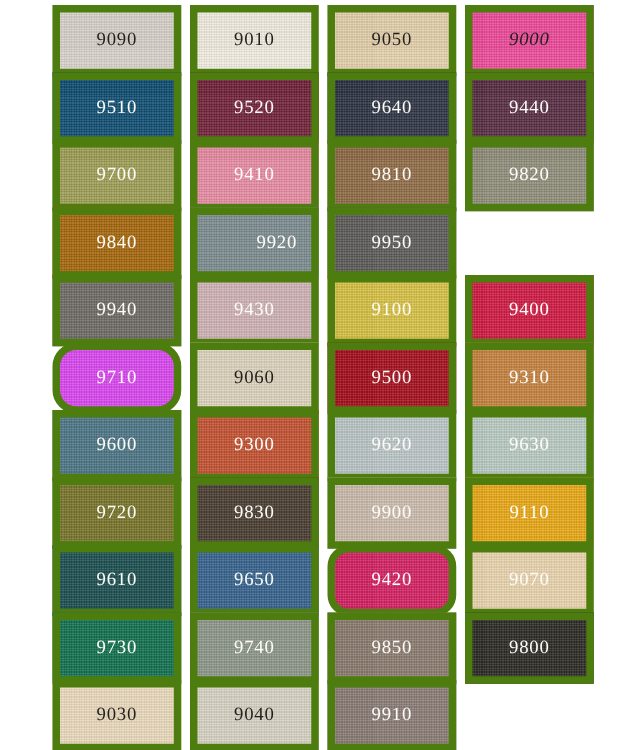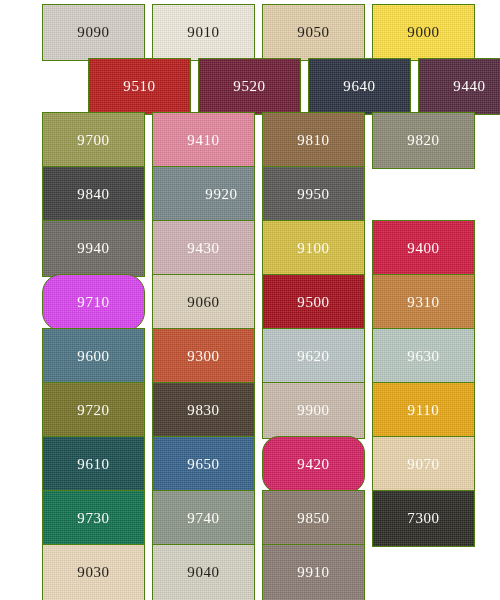--- a/index.html
+++ b/index.html
@@ -30,21 +30,21 @@
   .swatch-row {
     display: flex;
     gap: 7px;
     height: 49px;
   }
 
   .swatch {
     position: relative;
     width: 103px;
     height: 57px;
-    border: 1px solid #4d7c0f;
+    border: 6px solid #4d7c0f;
     display: flex;
     align-items: center;
     justify-content: center;
     overflow: hidden;
     flex: 0 0 auto;
   }
 
   
   .swatch::before {
     content: "";
@@ -93,26 +93,26 @@
       <div class="swatch-row">
         <div class="swatch" style="background: rgb(213, 208, 200);">
           <span class="swatch-label dark-text">9090</span>
         </div>
         <div class="swatch" style="background: rgb(239, 234, 222);">
           <span class="swatch-label dark-text">9010</span>
         </div>
         <div class="swatch" style="background: rgb(227, 207, 171);">
           <span class="swatch-label dark-text">9050</span>
         </div>
-        <div class="swatch" style="background: #fde047;">
+        <div class="swatch" style="background: #ec4899; font-style: italic;">
           <span class="swatch-label dark-text">9000</span>
         </div>
       </div>
       <div class="swatch-row">
-        <div class="swatch" style="background: #b91c1c; margin-left: 46px;">
+        <div class="swatch" style="background: #0c4a6e;">
           <span class="swatch-label light-text">9510</span>
         </div>
         <div class="swatch" style="background: rgb(109, 30, 53);">
           <span class="swatch-label light-text">9520</span>
         </div>
         <div class="swatch" style="background: rgb(43, 49, 64);">
           <span class="swatch-label light-text">9640</span>
         </div>
         <div class="swatch" style="background: rgb(84, 41, 63);">
           <span class="swatch-label light-text">9440</span>
@@ -126,21 +126,21 @@
           <span class="swatch-label light-text">9410</span>
         </div>
         <div class="swatch" style="background: rgb(140, 104, 67);">
           <span class="swatch-label light-text">9810</span>
         </div>
         <div class="swatch" style="background: rgb(141, 138, 119);">
           <span class="swatch-label light-text">9820</span>
         </div>
       </div>
       <div class="swatch-row">
-        <div class="swatch" style="background: #404040; text-align: right;">
+        <div class="swatch" style="background: #a16207; text-align: right;">
           <span class="swatch-label light-text">9840</span>
         </div>
         <div class="swatch" style="background: rgb(120, 136, 139); padding-left: 36px;">
           <span class="swatch-label light-text">9920</span>
         </div>
         <div class="swatch" style="background: rgb(89, 88, 85);">
           <span class="swatch-label light-text">9950</span>
         </div>
       </div>
       <div class="swatch-row">
@@ -217,21 +217,21 @@
         <div class="swatch" style="background: rgb(18, 112, 79);">
           <span class="swatch-label light-text">9730</span>
         </div>
         <div class="swatch" style="background: rgb(141, 150, 137);">
           <span class="swatch-label light-text">9740</span>
         </div>
         <div class="swatch" style="background: rgb(139, 123, 111);">
           <span class="swatch-label light-text">9850</span>
         </div>
         <div class="swatch" style="background: rgb(43, 42, 37);">
-          <span class="swatch-label light-text">7300</span>
+          <span class="swatch-label light-text">9800</span>
         </div>
       </div>
       <div class="swatch-row">
         <div class="swatch" style="background: rgb(234, 217, 189);">
           <span class="swatch-label dark-text">9030</span>
         </div>
         <div class="swatch" style="background: rgb(214, 210, 196);">
           <span class="swatch-label dark-text">9040</span>
         </div>
         <div class="swatch" style="background: rgb(138, 124, 117);">

